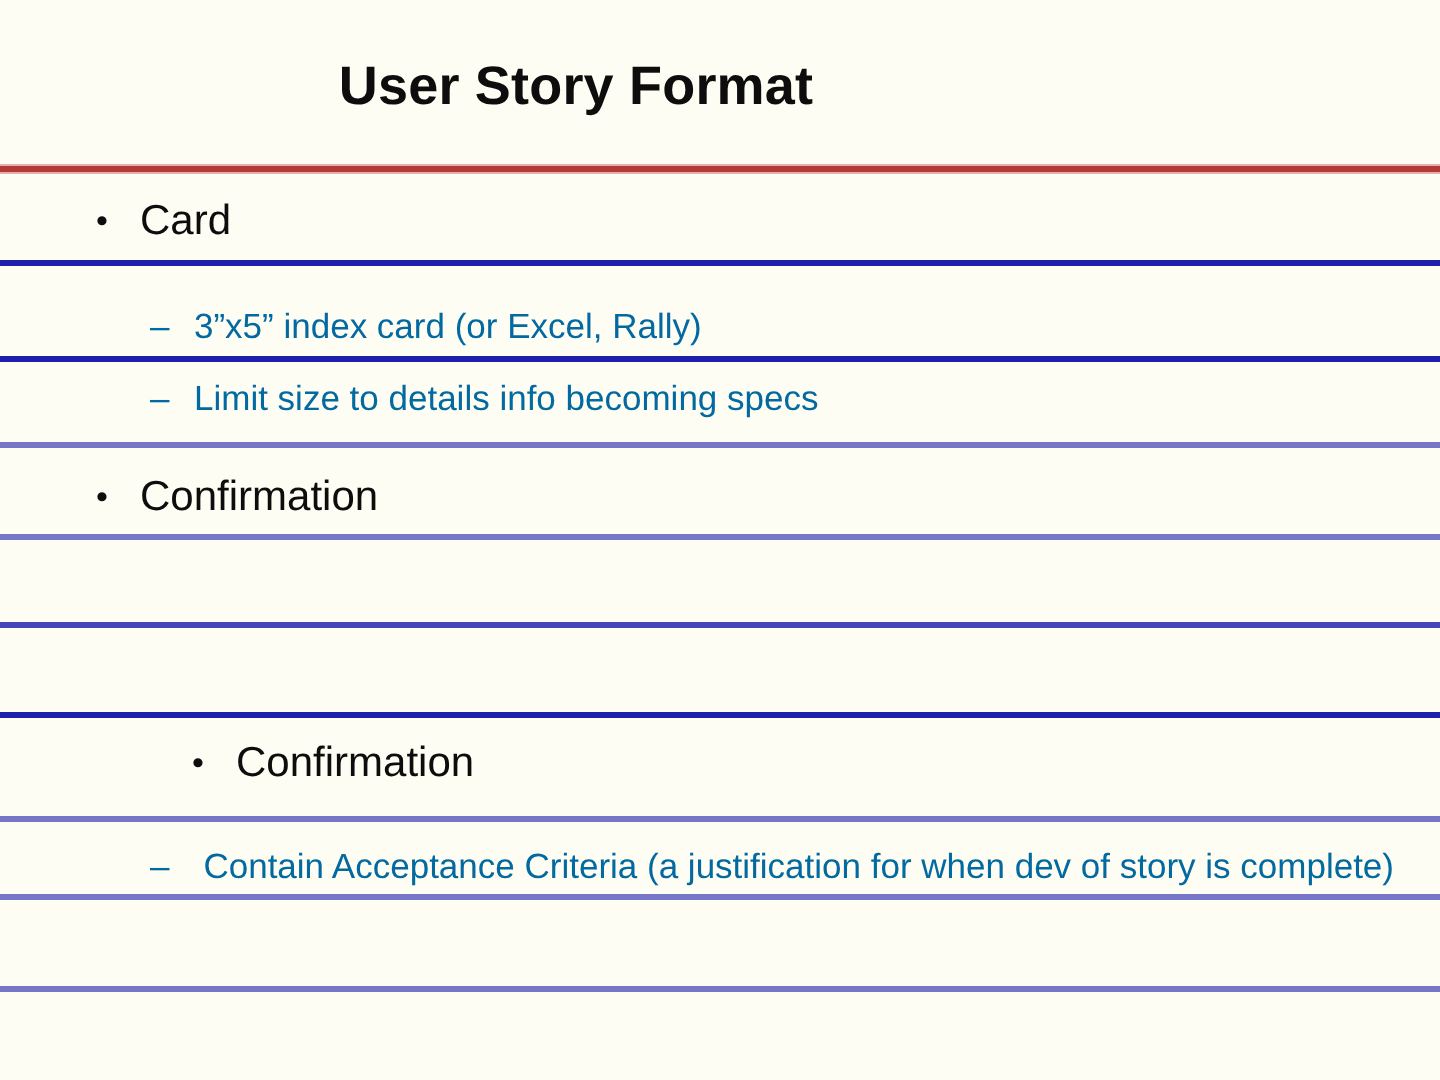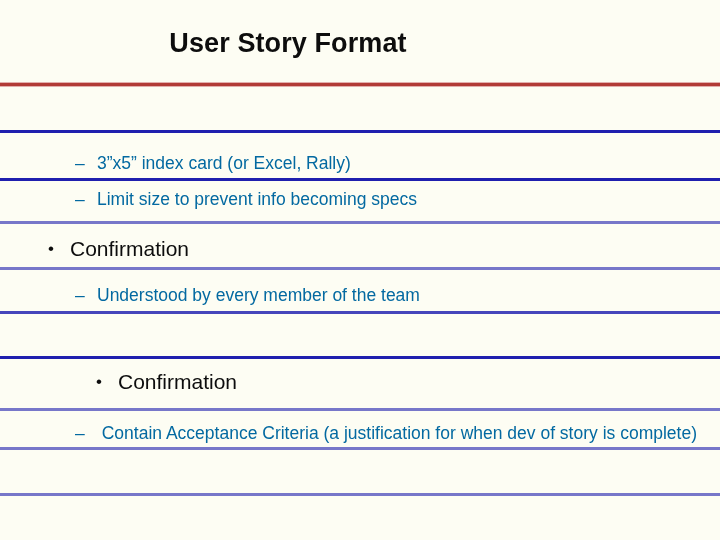--- a/index.html
+++ b/index.html
@@ -97,44 +97,44 @@
 </style>
 </head>
 <body>
 
 <div class="slide">
 
   <div class="slide-title">User Story Format</div>
 
   <div class="rule rule-red" style="top:83px;"></div>
 
+  <div class="bullet-l1" style="left:48px; top:98px;">
+    <span class="marker">•</span><span>Card</span>
+  </div>
 
   <div class="rule rule-blue-dark" style="top:130px;"></div>
 
   <div class="bullet-l2" style="left:75px; top:150px;">
     <span class="marker">–</span><span class="txt">3”x5” index card (or Excel, Rally)</span>
   </div>
 
   <div class="rule rule-blue-dark" style="top:178px;"></div>
 
   <div class="bullet-l2" style="left:75px; top:186px;">
-    <span class="marker">–</span><span class="txt">Limit size to prevent info becoming specs</span>
+    <span class="marker">–</span><span class="txt">Limit size to details info becoming specs</span>
   </div>
 
   <div class="rule rule-blue-light" style="top:221px;"></div>
 
   <div class="bullet-l1" style="left:48px; top:236px;">
     <span class="marker">•</span><span>Confirmation</span>
   </div>
 
   <div class="rule rule-blue-light" style="top:267px;"></div>
 
-  <div class="bullet-l2" style="left:75px; top:282px;">
-    <span class="marker">–</span><span class="txt">Understood by every member of the team</span>
-  </div>
 
   <div class="rule rule-blue-mid" style="top:311px;"></div>
 
 
   <div class="rule rule-blue-dark" style="top:356px;"></div>
 
   <div class="bullet-l1" style="left:48px; top:369px;margin-left:48px;">
     <span class="marker">•</span><span>Confirmation</span>
   </div>
 

